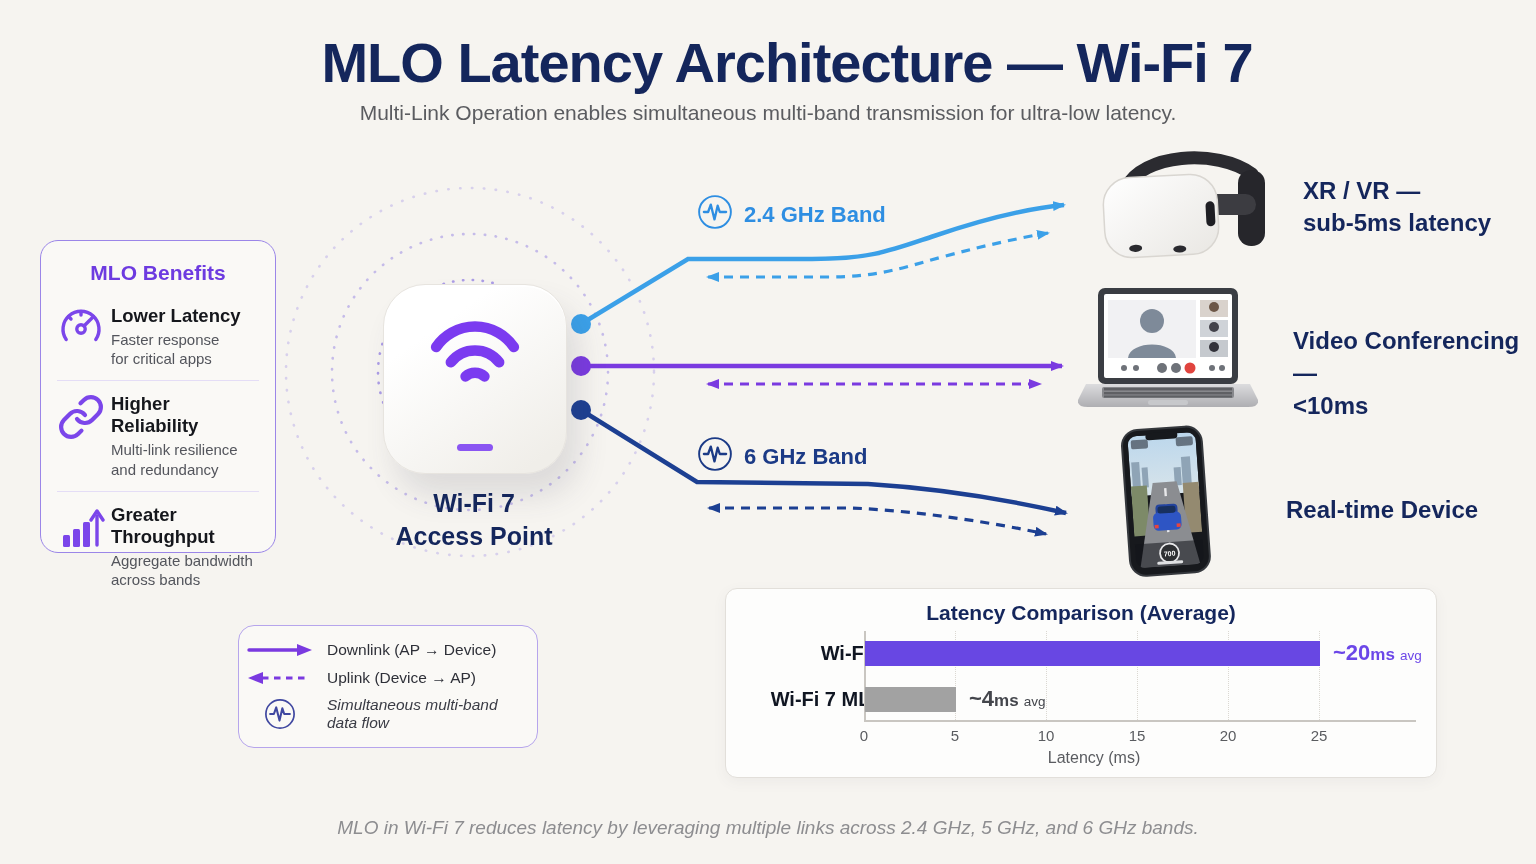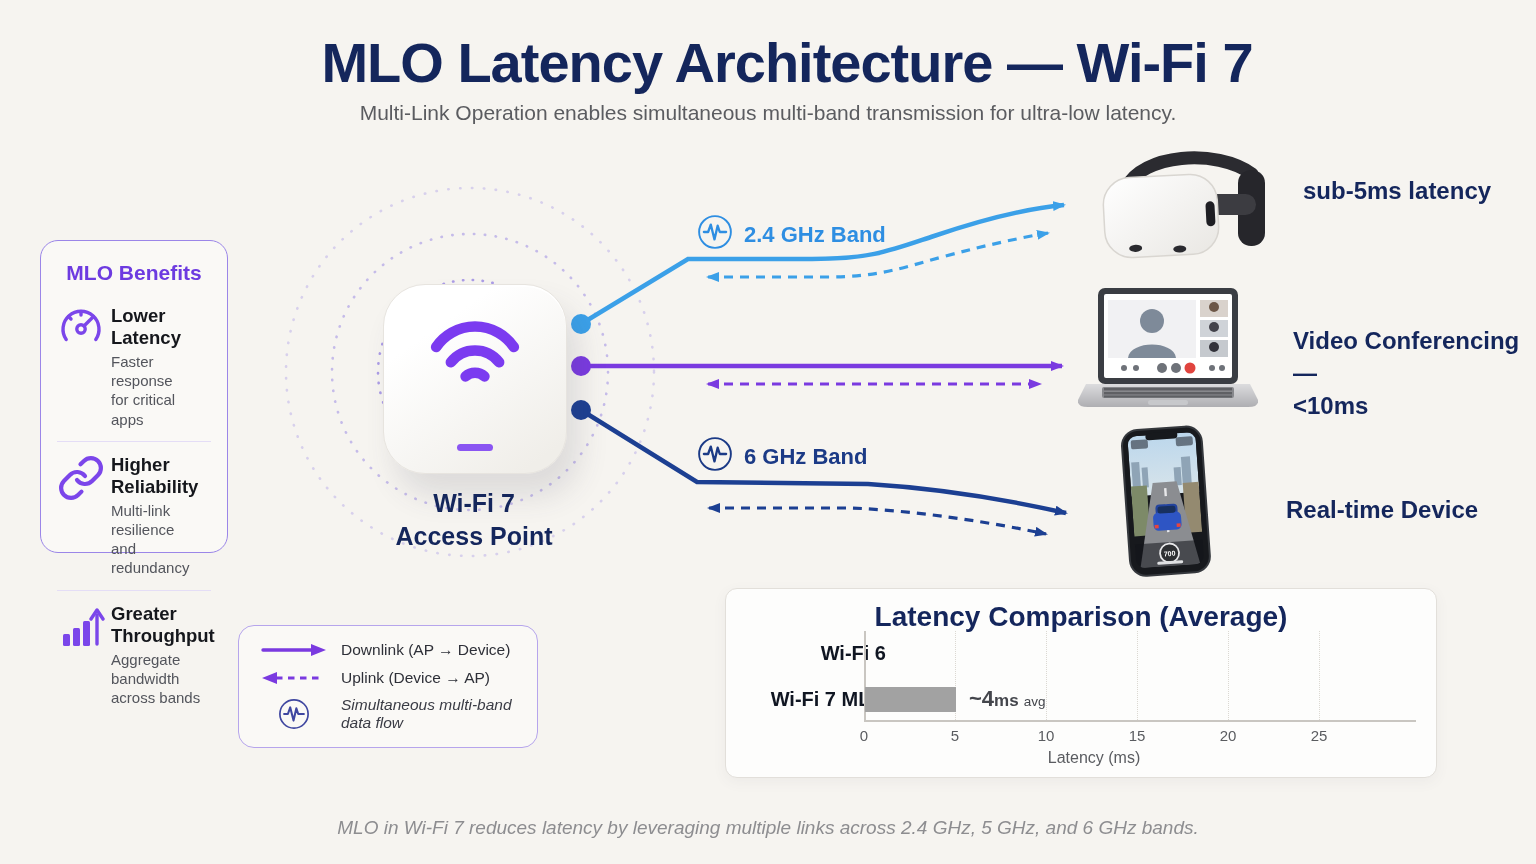--- a/index.html
+++ b/index.html
@@ -5,21 +5,21 @@
   html,body{margin:0;padding:0;background:#f6f4f0;font-family:"Liberation Sans",sans-serif;}
   #stage{position:relative;width:1536px;height:864px;overflow:hidden;background:#f6f4f0;}
   .abs{position:absolute;}
 
   
   .main-title{left:0;top:30px;width:1536px;text-align:center;font-size:56px;font-weight:800;
     letter-spacing:-1px;color:#14265c;padding-left:19px;}
   .subtitle{left:0;top:101px;width:1536px;text-align:center;font-size:21px;color:#5b5c60;}
 
   
-  .benefits{left:40px;top:240px;width:188px;height:313px;box-sizing:border-box;
+  .benefits{left:40px;top:240px;width:236px;height:313px;box-sizing:border-box;
     border:1.6px solid #9b86e8;border-radius:18px;background:#faf9f6;padding:16px 16px 10px 16px;}
   .benefits-title{text-align:center;font-size:21px;font-weight:bold;color:#6d3be0;margin:4px 0 8px 0;}
   .benefit-row{display:flex;gap:6px;padding:12px 0;align-items:flex-start;}
   .benefit-row + .benefit-row{border-top:1.5px solid #e4ddf6;}
   .benefit-icon{flex:0 0 48px;}
   .benefit-title{font-size:18.5px;font-weight:bold;color:#15171c;margin-bottom:3px;}
   .benefit-desc{font-size:15px;color:#53555c;line-height:1.28;white-space:pre-line;}
 
   
   .ap-device{left:383px;top:284px;width:182px;height:188px;border-radius:42px;
@@ -27,45 +27,45 @@
     border:1px solid #e7e4df;
     box-shadow:12px 22px 30px rgba(70,70,95,.14), inset 0 2px 0 rgba(255,255,255,.9);}
   .ap-wifi{position:absolute;left:50%;top:34%;transform:translate(-50%,-50%);}
   .ap-led{position:absolute;left:50%;bottom:22px;transform:translateX(-50%);
     width:36px;height:7px;border-radius:4px;background:#8a55f2;}
   .ap-label{left:375px;top:487px;width:198px;text-align:center;font-size:25px;font-weight:800;
     color:#14265c;line-height:1.3;}
 
   
   .band-row{position:absolute;display:flex;align-items:center;gap:11px;font-weight:bold;font-size:22px;}
-  .band-24{left:697px;top:214px;color:#2e8ee2;}
+  .band-24{left:697px;top:194px;color:#2e8ee2;}
   .band-5{left:697px;top:323px;color:#7a35e0;}
   .band-6{left:697px;top:436px;color:#1b3a86;}
 
   
   .dev-label{position:absolute;font-weight:800;font-size:24px;color:#14265c;line-height:1.35;}
   .lbl-vr{left:1303px;top:175px;}
   .lbl-vc{left:1293px;top:325px;}
   .lbl-game{left:1286px;top:494px;}
 
   
   .legend{left:238px;top:625px;width:300px;height:123px;box-sizing:border-box;
     border:1.6px solid #b6a5ec;border-radius:16px;background:#faf9f6;
-    display:flex;flex-direction:column;justify-content:space-evenly;padding:6px 20px;}
+    display:flex;flex-direction:column;justify-content:space-evenly;padding:6px 6px;}
   .legend-row{display:flex;align-items:center;gap:12px;}
   .legend-ico{flex:0 0 70px;display:flex;justify-content:center;}
   .legend-text{font-size:15.5px;color:#2e3038;}
   .legend-text.it{font-style:italic;color:#3a3c45;}
 
   
   .chart-card{left:725px;top:588px;width:712px;height:190px;box-sizing:border-box;
     background:#fdfdfc;border:1px solid #e2dfda;border-radius:12px;
     box-shadow:0 4px 14px rgba(80,80,100,.06);}
   .chart-title{position:absolute;left:0;top:12px;width:100%;text-align:center;
-    font-size:28px;font-weight:800;color:#14265c;}
+    font-size:21px;font-weight:800;color:#14265c;}
   .axis-y{position:absolute;left:138px;top:42px;width:1.5px;height:90px;background:#c9c6c1;}
   .axis-x{position:absolute;left:138px;top:131px;width:552px;height:1.5px;background:#c9c6c1;}
   .gridline{position:absolute;top:42px;height:89px;width:0;border-left:1.5px dotted #dbd8d2;}
   .cat-label{position:absolute;left:0;width:128px;text-align:right;font-size:20px;font-weight:800;color:#101622;padding-left:32px;}
   .cat0{top:53px;} .cat1{top:99px;}
   .bar-row{position:absolute;left:139px;display:flex;align-items:center;gap:13px;}
   .row0{top:51px;} .row1{top:97px;}
   .bar{height:25px;}
   .bar-label .v{font-size:22px;font-weight:bold;}
   .bar-label .u{font-size:17px;font-weight:bold;}
@@ -314,20 +314,21 @@
       <circle cx="44" cy="127" r="9.5" fill="rgba(0,0,0,0.35)" stroke="#e8e8ea" stroke-width="1.8"></circle>
       <text x="44" y="130" font-size="7" font-weight="bold" fill="#ffffff" text-anchor="middle" font-family="Liberation Sans, sans-serif">700</text>
       <rect x="13" y="12" width="17" height="9" rx="2" fill="rgba(12,14,22,0.5)"></rect>
       <rect x="58" y="12" width="17" height="9" rx="2" fill="rgba(12,14,22,0.5)"></rect>
     </g>
     <rect x="28" y="6" width="32" height="7" rx="3.5" fill="#17191d"></rect>
     <rect x="31" y="135" width="26" height="3" rx="1.5" fill="#dfe0e2"></rect>
   </svg>
 
   <div class="dev-label lbl-vr">
+    <div>XR / VR —</div>
     <div>sub-5ms latency</div>
   </div>
   <div class="dev-label lbl-vc">
     <div>Video Conferencing —</div>
     <div>&lt;10ms</div>
   </div>
   <div class="dev-label lbl-game">
     <div>Real-time Device</div>
   </div>
 
@@ -367,20 +368,26 @@
     <div class="cat-label cat1">Wi-Fi 7 MLO</div>
     <div class="axis-y"></div>
     <div class="axis-x"></div>
     <div id="chart-grid">
         <div class="gridline" style="left: 229px;"></div>
         <div class="gridline" style="left: 320px;"></div>
         <div class="gridline" style="left: 411px;"></div>
         <div class="gridline" style="left: 502px;"></div>
         <div class="gridline" style="left: 593px;"></div>
       </div>
+    <div class="bar-row row0">
+      <div class="bar" id="bar0" style="width: 455px; background: rgb(104, 71, 227);"></div>
+      <div class="bar-label">
+        <span class="v">~20</span><span class="u">ms</span><span class="s">avg</span>
+      </div>
+    </div>
     <div class="bar-row row1">
       <div class="bar" id="bar1" style="width: 91px; background: rgb(162, 162, 162);"></div>
       <div class="bar-label">
         <span class="v">~4</span><span class="u">ms</span><span class="s">avg</span>
       </div>
     </div>
     <div id="chart-ticks">
         <div class="tick-label" style="left: 138px;">0</div>
         <div class="tick-label" style="left: 229px;">5</div>
         <div class="tick-label" style="left: 320px;">10</div>

